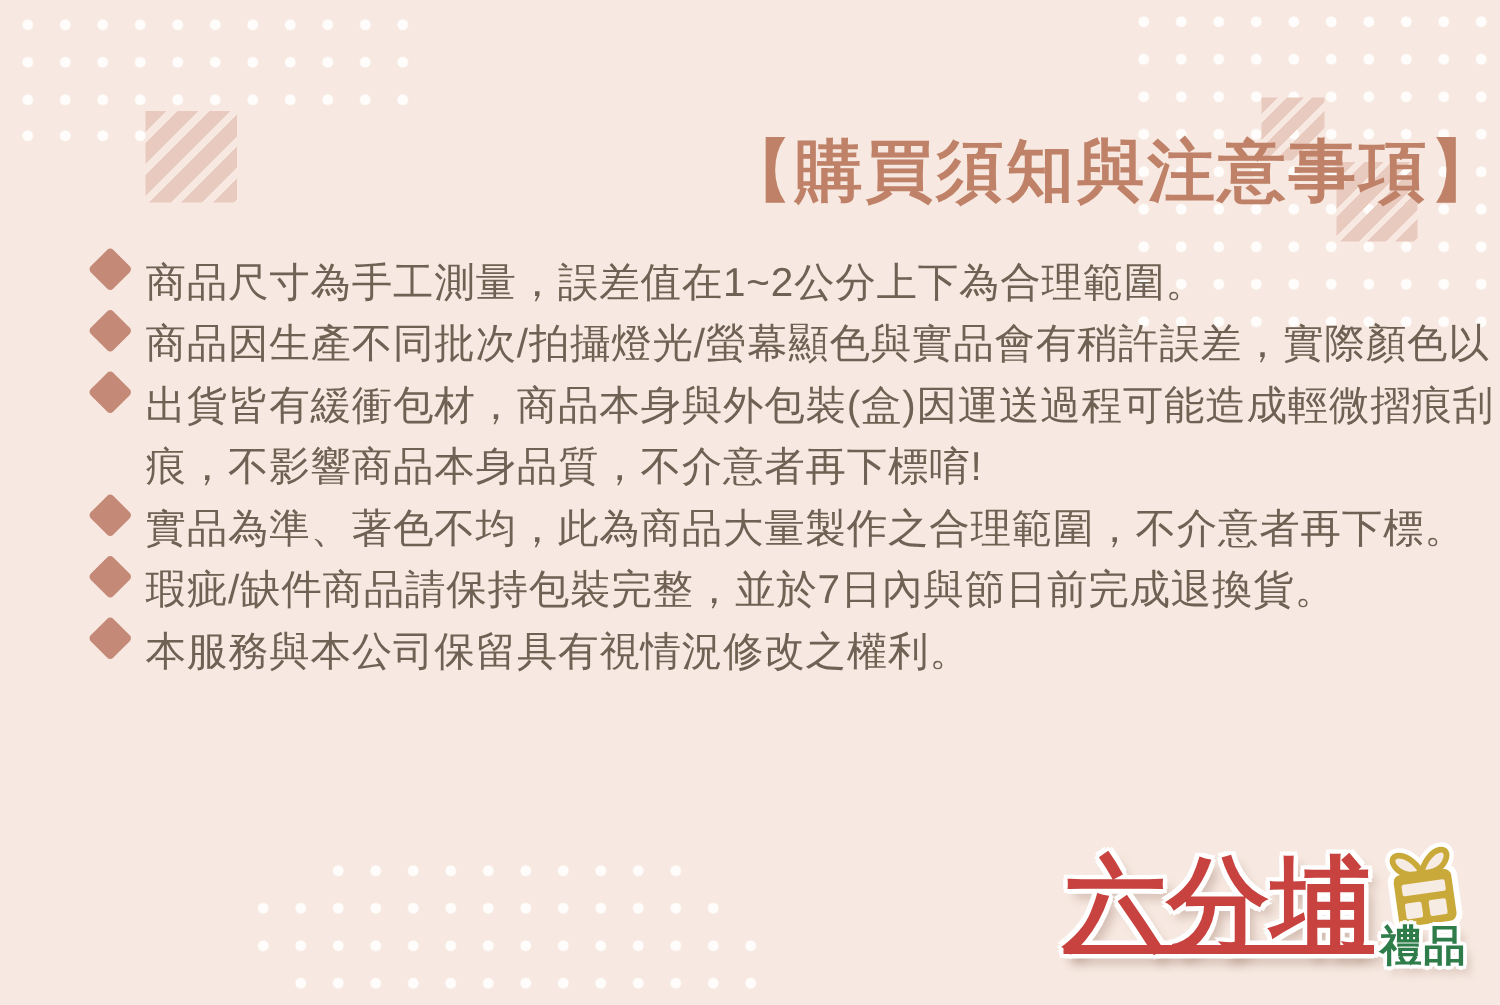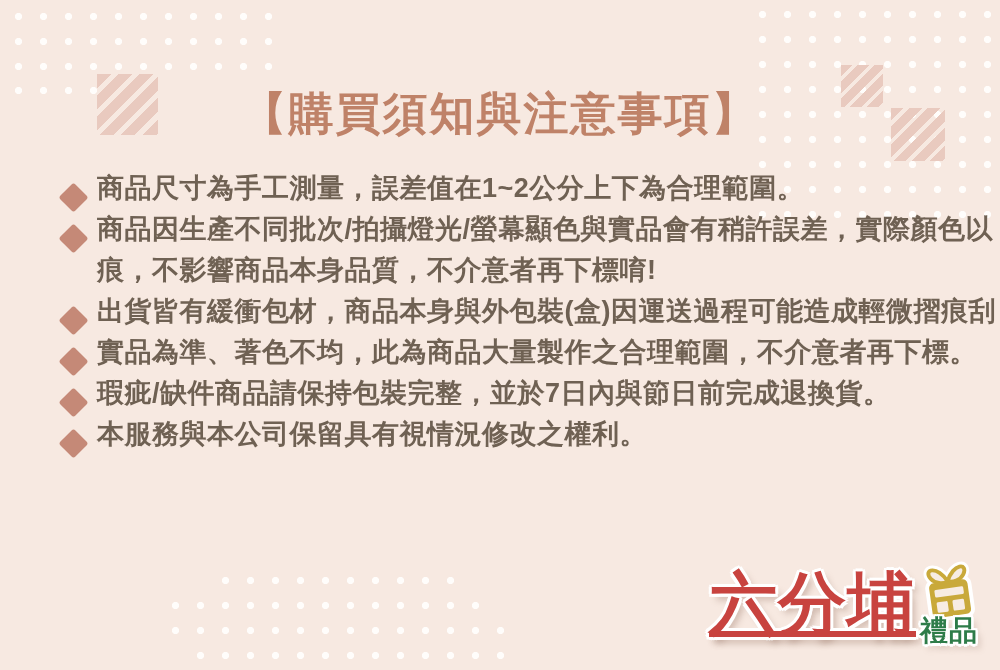--- a/index.html
+++ b/index.html
@@ -35,33 +35,32 @@
     pointer-events:none;
   }
   .stripes-left{left:97px;top:74px;width:61px;height:61px;}
   .stripes-right-small{left:841px;top:65px;width:42px;height:42px;
     background:repeating-linear-gradient(135deg,var(--stripe) 0 8px,rgba(0,0,0,0) 8px 12px);}
   .stripes-right-large{left:891px;top:108px;width:54px;height:53px;
     background:repeating-linear-gradient(135deg,var(--stripe) 0 9px,rgba(0,0,0,0) 9px 13px);}
   
   .page-title{
     position:absolute;left:0;top:84px;width:100%;
-    text-align:center;
+    text-align:right;
     font-size:45px;font-weight:bold;
     letter-spacing:2px;
     color:var(--title);
   }
   
   .notice{
     position:absolute;left:62px;top:168px;width:885px;
   }
   .notice-row{
-    display:flex;align-items:flex-end;
+    display:flex;align-items:flex-start;
     min-height:41px;
-    font-weight:bold;
   }
   .bullet-diamond{
     flex:0 0 auto;
     width:23px;height:23px;
     margin-right:12px;
     background:var(--diamond);
     border-radius:3px;
     transform:rotate(45deg) scale(.92);
   }
   .notice-text{
@@ -122,27 +121,27 @@
     <span class="notice-text">商品尺寸為手工測量，誤差值在1~2公分上下為合理範圍。</span>
   </div>
 
   <div class="notice-row">
     <span class="bullet-diamond"></span>
     <span class="notice-text">商品因生產不同批次/拍攝燈光/螢幕顯色與實品會有稍許誤差，實際顏色以</span>
   </div>
 
 
   <div class="notice-row">
-    <span class="bullet-diamond" style="visibility: hidden;"></span>
-    <span class="notice-text">痕，不影響商品本身品質，不介意者再下標唷!</span>
+    <span class="bullet-diamond"></span>
+    <span class="notice-text">出貨皆有緩衝包材，商品本身與外包裝(盒)因運送過程可能造成輕微摺痕刮</span>
   </div>
 
   <div class="notice-row">
-    <span class="bullet-diamond"></span>
-    <span class="notice-text">出貨皆有緩衝包材，商品本身與外包裝(盒)因運送過程可能造成輕微摺痕刮</span>
+    <span class="bullet-diamond" style="visibility: hidden;"></span>
+    <span class="notice-text">痕，不影響商品本身品質，不介意者再下標唷!</span>
   </div>
 
   <div class="notice-row">
     <span class="bullet-diamond"></span>
     <span class="notice-text">實品為準、著色不均，此為商品大量製作之合理範圍，不介意者再下標。</span>
   </div>
 
 
 
   <div class="notice-row">

